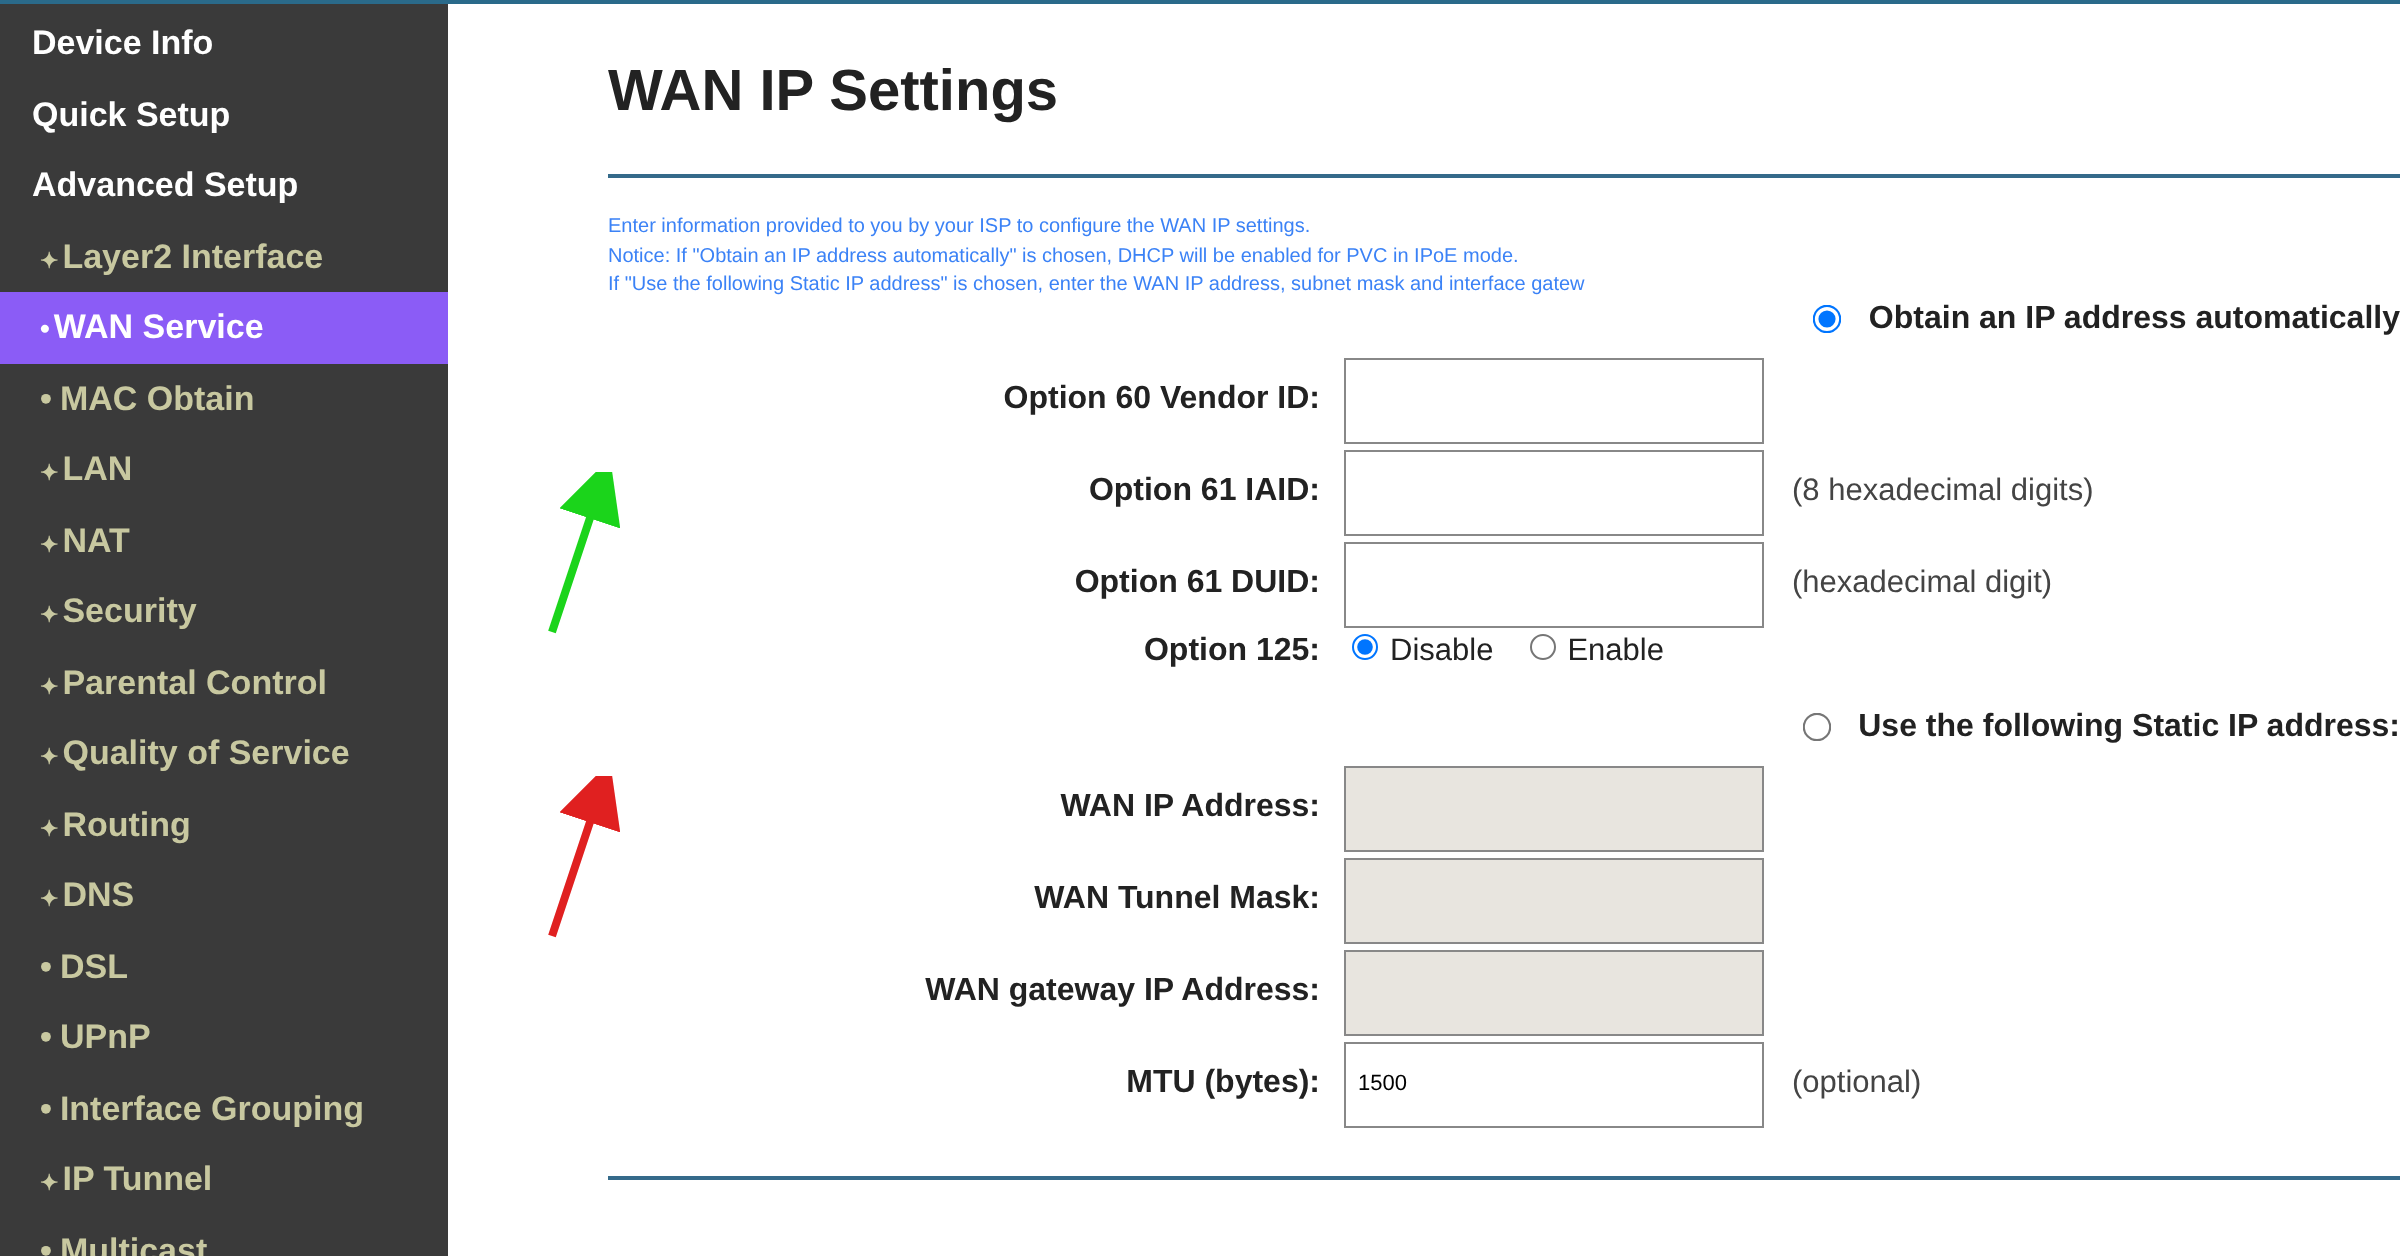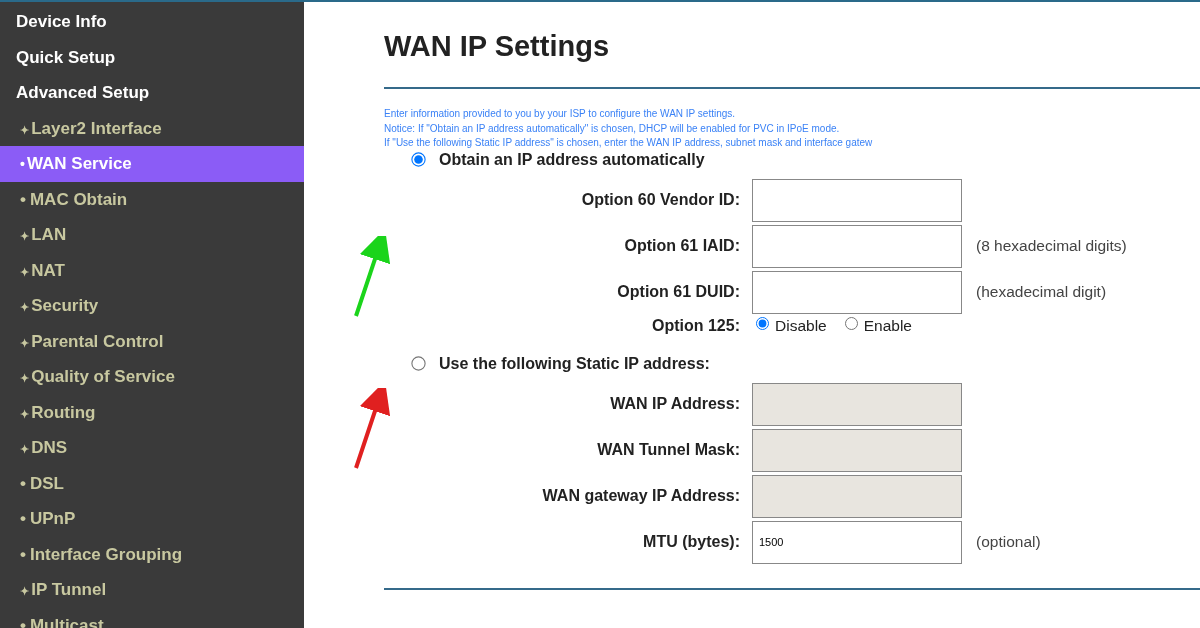--- a/index.html
+++ b/index.html
@@ -1,33 +1,33 @@
 <!DOCTYPE html>
 <html><head>
   <meta charset="utf-8">
   <style>
     * { margin: 0; padding: 0; box-sizing: border-box; }
     body { font-family: Arial, Helvetica, sans-serif; width: 1200px; height: 628px; overflow: hidden; background: #fff; }
     .container { display: flex; height: 100%; }
     .top-bar { position: absolute; top: 0; left: 0; right: 0; height: 2px; background: #2a6a8a; }
-    .sidebar { width: 304px; background: #3a3a3a; color: #d0d0d0; font-size: 17px; font-weight: bold; padding-top: 4px; flex-shrink: 0; }
+    .sidebar { width: 224px; background: #3a3a3a; color: #d0d0d0; font-size: 17px; font-weight: bold; padding-top: 4px; flex-shrink: 0; }
     .sidebar-item { padding: 5px 10px 5px 16px; cursor: pointer; line-height: 1.5; }
     .sidebar-item.top { color: #fff; }
     .sidebar-item.sub { color: #c8c8a0; padding-left: 20px; font-weight: bold; }
     .sidebar-item.sub::before { content: "✦"; font-size: 11px; margin-right: 2px; color: #c8c8a0; }
     .sidebar-item.sub.active { background: #8b5cf6; color: #fff; }
     .sidebar-item.sub.active::before { content: "•"; color: #fff; font-size: 14px; }
     .sidebar-item.hl { color: #c8c8a0; font-weight: bold; padding-left: 20px; }
     .sidebar-item.hl::before { content: "•"; margin-right: 4px; }
     .main { flex: 1; padding: 30px 0 12px 80px; color: #222; position: relative; }
     .page-title { font-size: 29px; font-weight: bold; margin-bottom: 24px; }
     .hr { border: none; border-top: 2px solid #356a8a; margin-bottom: 18px; margin-right: 0; }
     .intro { font-size: 10px; color: #3b82f6; line-height: 1.45; }
     .form-area { margin-left: 18px; }
-    .radio-row { display: flex; align-items: center; font-size: 16px; font-weight: bold; margin-bottom: 10px; margin-left: 10px; }
+    .radio-row { display: flex; align-items: center; font-size: 16px; font-weight: bold; margin-bottom: 10px; margin-left: 10px; justify-content: flex-end; }
     .radio-row input[type=radio] { margin-right: 14px; transform: scale(1.1); }
     .field-row { display: flex; align-items: center; margin-bottom: 3px; }
     .field-label { width: 350px; text-align: right; font-size: 16px; font-weight: bold; padding-right: 12px; }
     .field-input { width: 210px; height: 43px; border: 1px solid #888; font-size: 11px; padding: 2px 6px; }
     .field-input.disabled { background: #e8e5df; }
     .field-hint { margin-left: 14px; font-size: 15.5px; color: #444; }
     .opt125 { display: flex; align-items: flex-start; gap: 6px; font-size: 15.5px; }
     .opt125 input[type=radio] { margin-left: 4px; }
     .arrow { position: absolute; pointer-events: none; }
     .arrow svg { display: block; }

